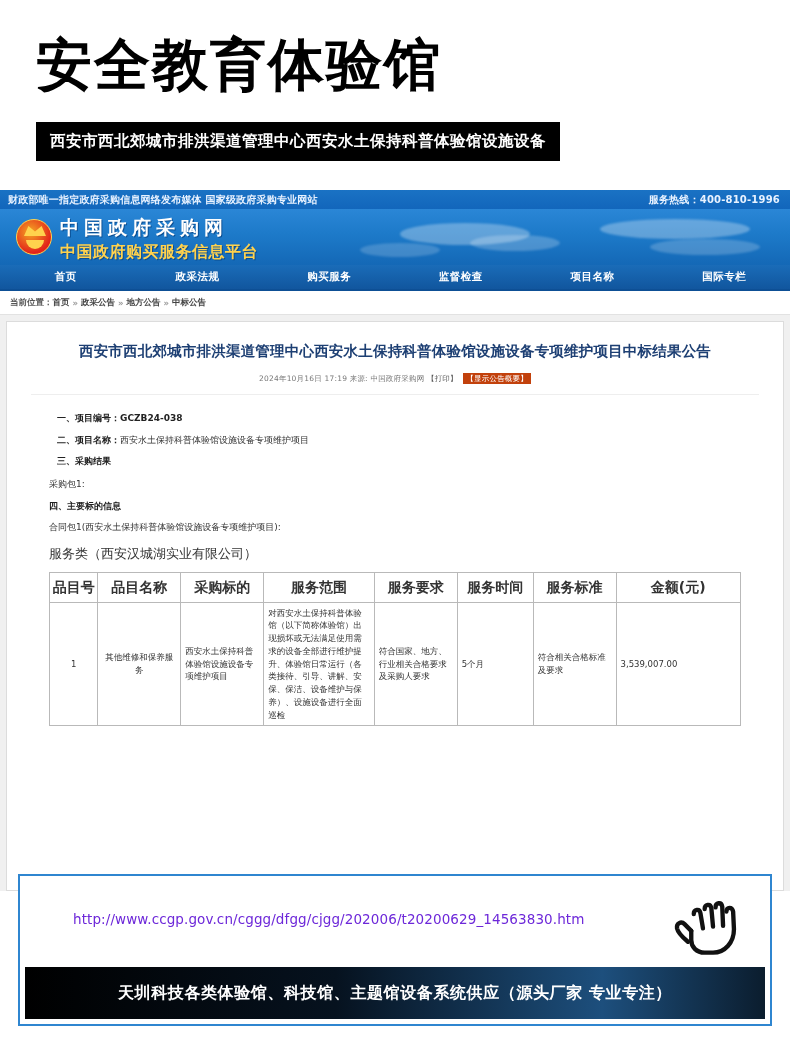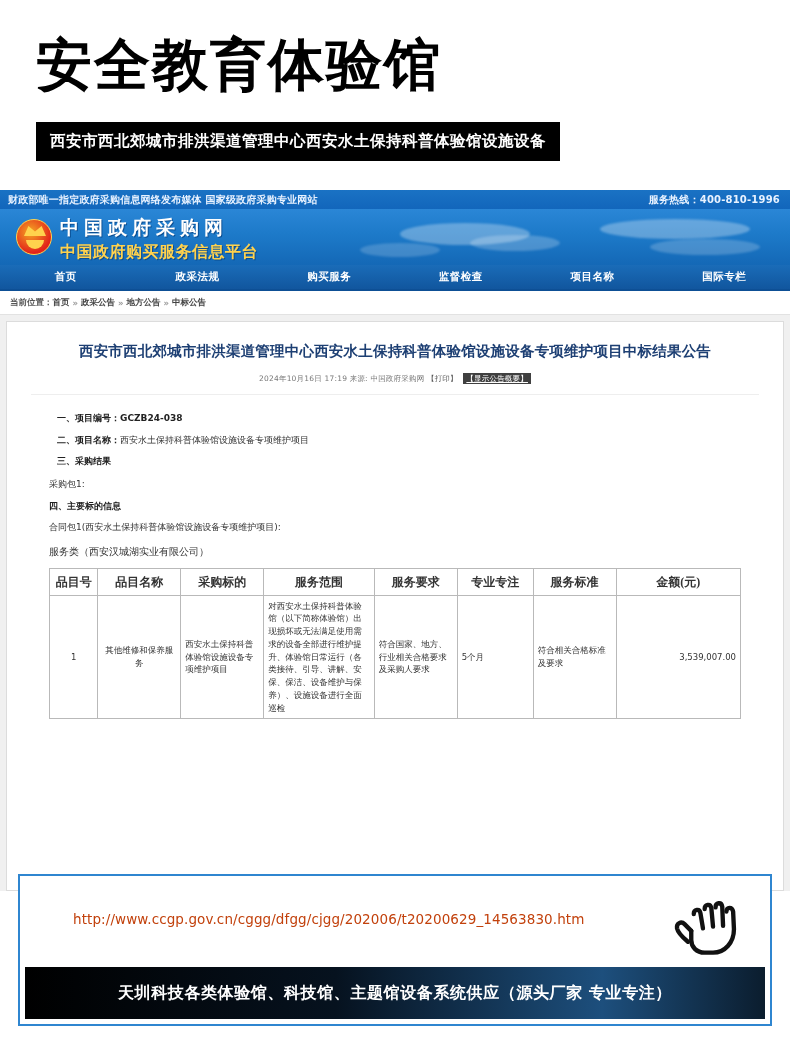--- a/index.html
+++ b/index.html
@@ -154,23 +154,22 @@
   .art-meta {
     text-align: center;
     font-size: 7.5px;
     color: #777;
     padding: 12px 0 10px 0;
     border-bottom: 1px solid #eee;
     letter-spacing: 0.2px;
   }
   .art-meta .print { color: #555; }
   .art-meta .summary-badge {
-    background: #404040; color: #fff; padding: 1px 3px; margin-left: 3px;
+    background: #c2410c; color: #fff; padding: 1px 3px; margin-left: 3px;
     cursor: pointer;
-    text-decoration: underline;
   }
   .art-body { padding: 16px 18px 0 18px; font-size: 9px; color: #333; }
   .line { margin: 0 0 7px 8px; line-height: 1.6; }
   .line b { font-weight: bold; color: #222; }
   .pkg-label { margin: 9px 0 7px 0; font-size: 9px; }
 
   table.tbl {
     border-collapse: collapse;
     width: 100%;
     font-size: 8.5px;
@@ -183,49 +182,49 @@
     line-height: 1.5;
   }
   table.tbl th { font-weight: bold; text-align: center; }
   .t1 td.addr { text-align: left; }
   .t1 td.name { text-align: left; }
   .t1 td.amt { text-align: right; }
   .t1 td.score { text-align: left; padding-left: 8px; }
 
   .sec-head { margin: 9px 0 8px 0; font-weight: bold; font-size: 9px; color: #222; }
   .sub-line { margin: 0 0 11px 0; font-size: 9px; }
-  .sub-line2 { margin: 6px 0 9px 0; font-size: 10px; }
+  .sub-line2 { margin: 6px 0 9px 0; font-size: 13px; }
 
   table.t2 { table-layout: fixed; }
-  table.t2 th { font-size: 12px; padding: 4px 2px; font-family: Liberation Serif, serif; }
+  table.t2 th { font-size: 14px; padding: 4px 2px; }
   table.t2 td { font-size: 8.5px; padding: 4px 4px; vertical-align: middle; }
   table.t2 td.c-num { text-align: center; }
   table.t2 td.c-center { text-align: center; }
   table.t2 td.c-left { text-align: left; }
-  table.t2 td.c-amt { text-align: right; }
+  table.t2 td.c-amt { text-align: left; }
 
   
   .callout {
     position: absolute;
     left: 18px; top: 874px;
     width: 754px; height: 152px;
     background: #fff;
     border: 2px solid #2f86d0;
     padding: 5px;
   }
   .callout-inner { position: relative; width: 100%; height: 100%; }
   .callout-text { padding: 18px 0 0 18px; }
   .bullet-row { display: flex; align-items: flex-start; }
   .bullet {
     width: 7px; height: 7px; border-radius: 50%;
     background: #111; margin: 4px 8px 0 0; flex: none;
   }
   .callout-line1 { font-size: 12.5px; color: #111; font-weight: normal; letter-spacing: 0.2px; }
   .callout-url {
-    font-size: 13.5px; color: #c2410c; padding: 12px 0 0 30px;
+    font-size: 13.5px; color: #6d28d9; padding: 12px 0 0 30px;
     letter-spacing: 0.1px;
     font-family: "DejaVu Sans", "Liberation Sans", sans-serif;
   }
   .hand-icon { position: absolute; right: 14px; top: 8px; width: 86px; height: 72px; }
   .black-bar {
     position: absolute;
     left: 0; bottom: 0;
     width: 100%; height: 52px;
     background: linear-gradient(to right, #000000 0%, #06121f 42%, #1d4f7d 78%, #0b1d2e 100%);
     display: flex; align-items: center; justify-content: center;
@@ -319,21 +318,21 @@
           <div class="sub-line2">服务类（西安汉城湖实业有限公司）</div>
 
           <table class="tbl t2">
             <thead>
               <tr>
                 <th style="width:7%">品目号</th>
                 <th style="width:12%">品目名称</th>
                 <th style="width:12%">采购标的</th>
                 <th style="width:16%">服务范围</th>
                 <th style="width:12%">服务要求</th>
-                <th style="width:11%">专业专注</th>
+                <th style="width:11%">服务时间</th>
                 <th style="width:12%">服务标准</th>
                 <th style="width:18%">金额(元)</th>
               </tr>
             </thead>
             <tbody>
               <tr>
                 <td class="c-num">1</td>
                 <td class="c-center">其他维修和保养服务</td>
                 <td class="c-left">西安水土保持科普体验馆设施设备专项维护项目</td>
                 <td class="c-left">对西安水土保持科普体验馆（以下简称体验馆）出现损坏或无法满足使用需求的设备全部进行维护提升、体验馆日常运行（各类接待、引导、讲解、安保、保洁、设备维护与保养）、设施设备进行全面巡检</td>

